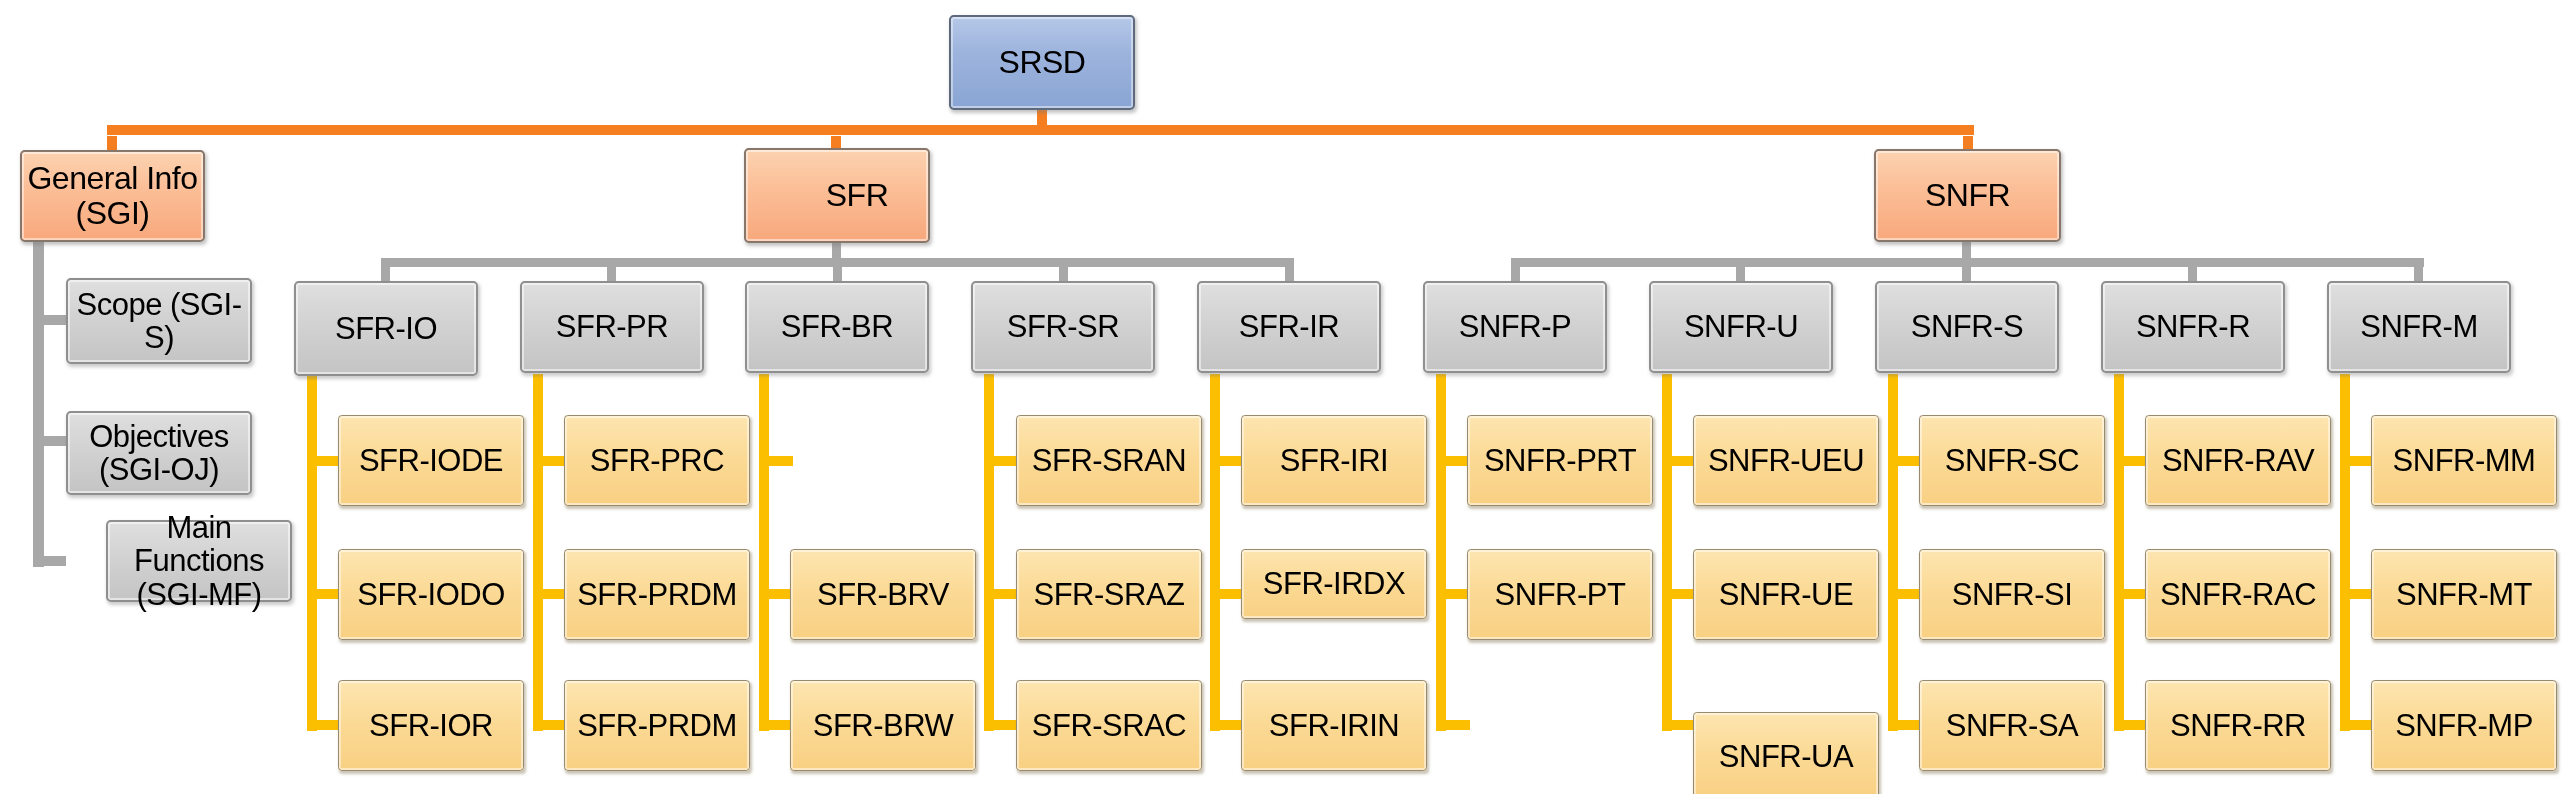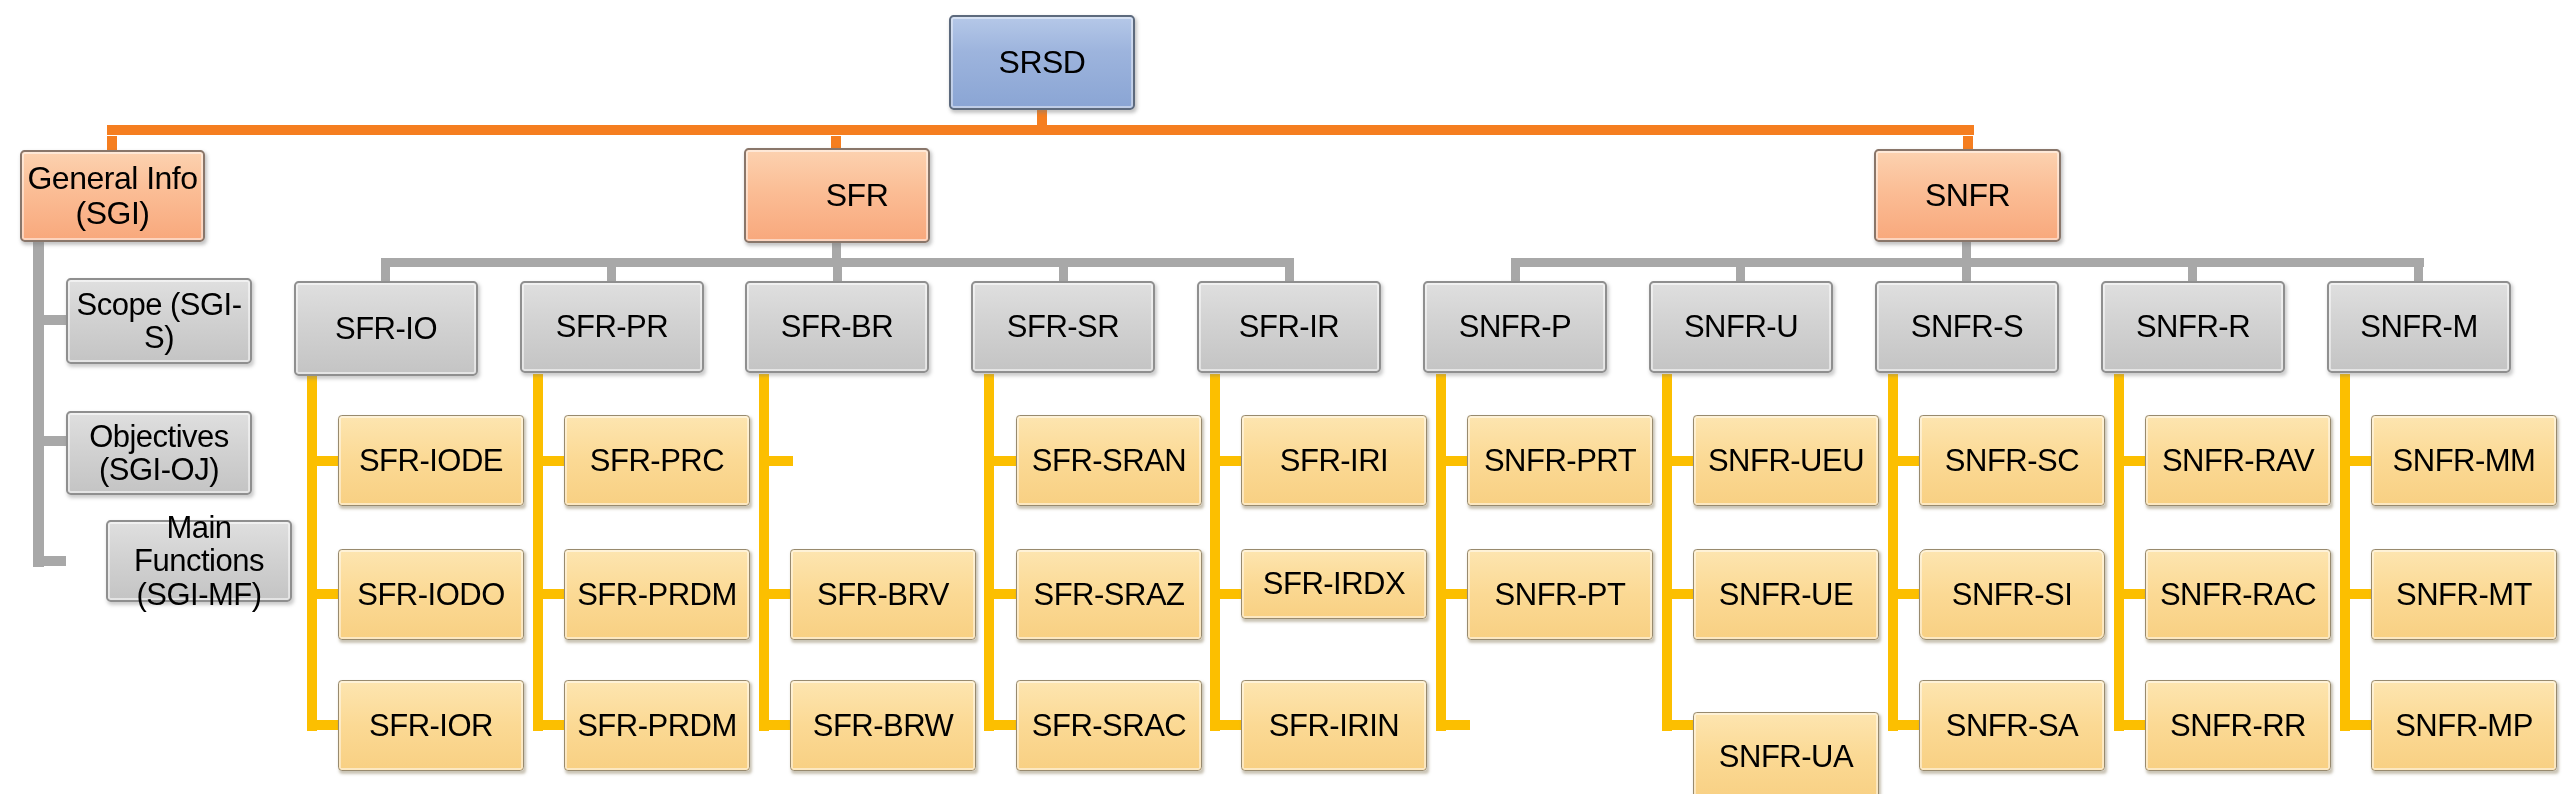--- a/index.html
+++ b/index.html
@@ -190,21 +190,21 @@
     </div>
     <div class="node gold" style="left: 1693px; top: 680px; width: 186px; height: 89px; font-size: 31px; margin-top: 32px;">
       <div class="lbl">SNFR-UA</div>
     </div>
     <div class="node gold" style="left: 1919px; top: 415px; width: 186px; height: 91px; font-size: 31px;">
       <div class="lbl">SNFR-SC</div>
     </div>
     <div class="node gray" style="left: 1875px; top: 281px; width: 184px; height: 92px; font-size: 31px;">
       <div class="lbl">SNFR-S</div>
     </div>
-    <div class="node gold" style="left: 1919px; top: 549px; width: 186px; height: 91px; font-size: 31px; border-radius: 7px;">
+    <div class="node gold" style="left: 1919px; top: 549px; width: 186px; height: 91px; font-size: 31px;">
       <div class="lbl">SNFR-SI</div>
     </div>
     <div class="node gold" style="left: 1919px; top: 680px; width: 186px; height: 91px; font-size: 31px;">
       <div class="lbl">SNFR-SA</div>
     </div>
     <div class="node gray" style="left: 2101px; top: 281px; width: 184px; height: 92px; font-size: 31px;">
       <div class="lbl">SNFR-R</div>
     </div>
     <div class="node gold" style="left: 2145px; top: 415px; width: 186px; height: 91px; font-size: 31px;">
       <div class="lbl">SNFR-RAV</div>

